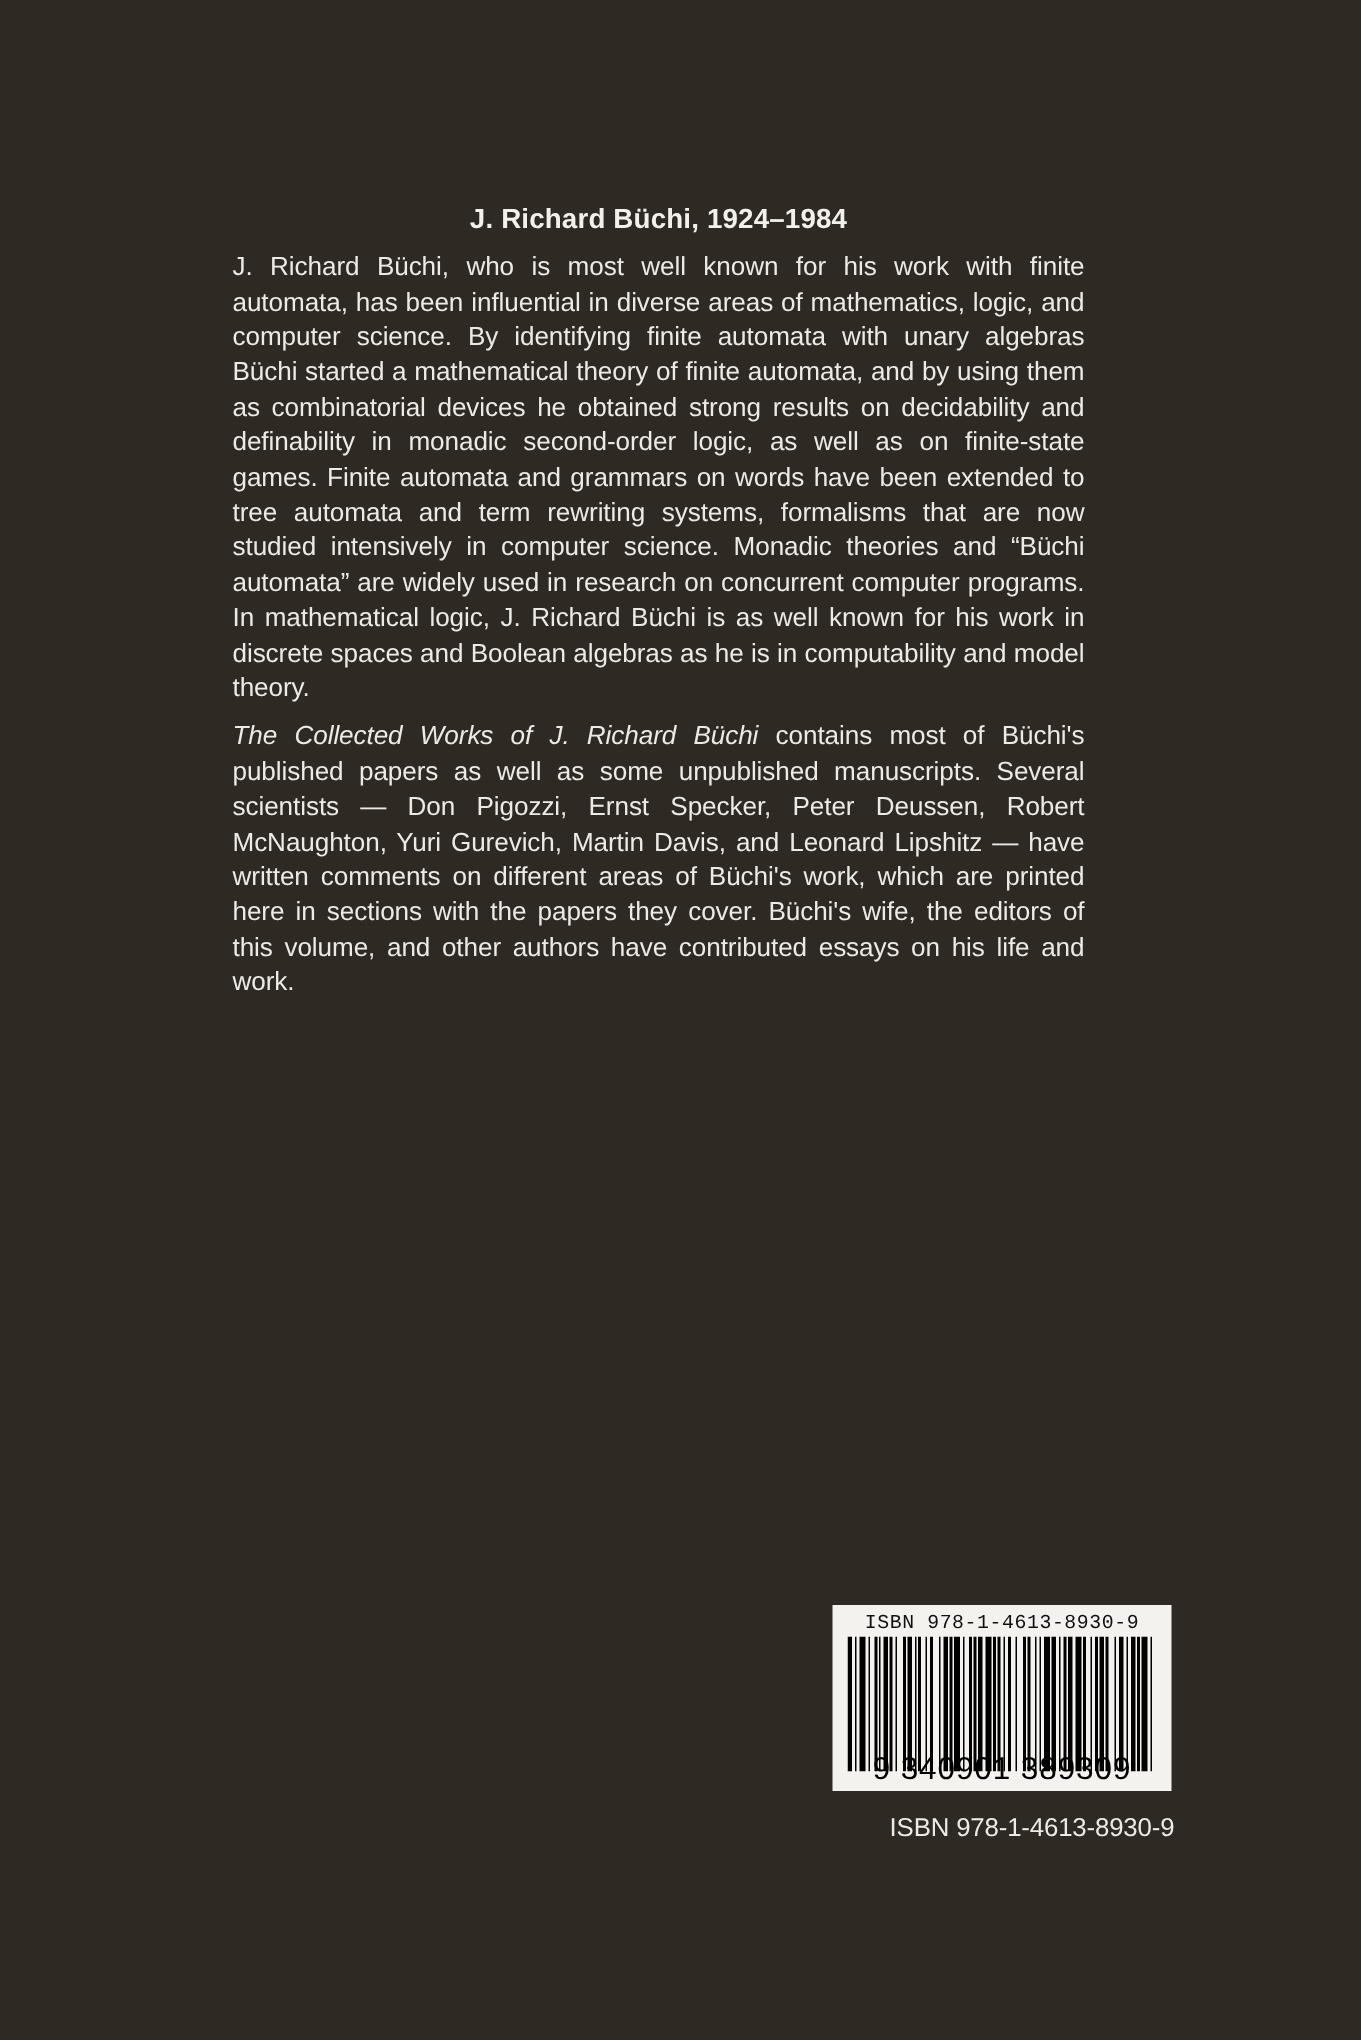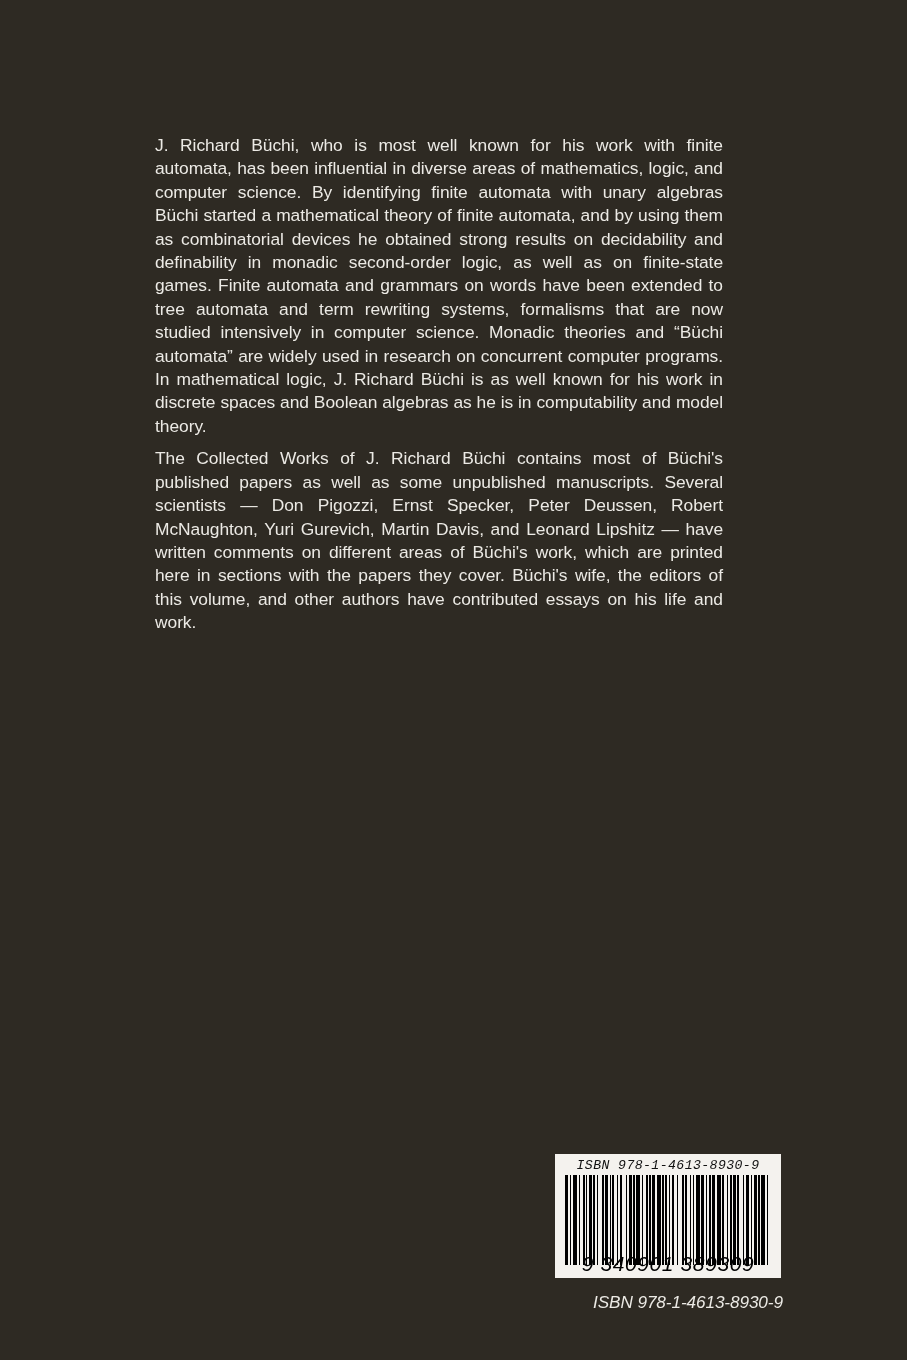--- a/index.html
+++ b/index.html
@@ -49,29 +49,29 @@
     margin: 0;
     letter-spacing: -0.05px;
     word-spacing: 0.1px;
   }
 
   .para + .para {
     margin-top: 9px;
   }
 
   .para .booktitle {
+    font-style: italic;
   }
 
   
   .barcode-block {
     position: absolute;
     left: 555px;
-    top: 1154px;
+    top: 1070px;
     width: 266px;
-    font-style: italic;
   }
 
   .barcode-label {
     background: #f4f2ee;
     width: 226px;
     height: 124px;
     box-sizing: border-box;
     padding: 5px 8px 4px 8px;
     display: flex;
     flex-direction: column;
@@ -125,20 +125,21 @@
     letter-spacing: -0.1px;
     white-space: nowrap;
   }
 </style>
 </head>
 <body>
 
 <div class="cover">
 
   <div class="blurb">
+    <h1 class="blurb-title">J. Richard Büchi, 1924–1984</h1>
 
     <p class="para">J. Richard Büchi, who is most well known for his work with finite automata, has been influential in diverse areas of mathematics, logic, and computer science. By identifying finite automata with unary algebras Büchi started a mathematical theory of finite automata, and by using them as combinatorial devices he obtained strong results on decidability and definability in monadic second-order logic, as well as on finite-state games. Finite automata and grammars on words have been extended to tree automata and term rewriting systems, formalisms that are now studied intensively in computer science. Monadic theories and “Büchi automata” are widely used in research on concurrent computer programs. In mathematical logic, J. Richard Büchi is as well known for his work in discrete spaces and Boolean algebras as he is in computability and model theory.</p>
 
     <p class="para"><span class="booktitle">The Collected Works of J. Richard Büchi</span><span> contains most of Büchi's published papers as well as some unpublished manuscripts. Several scientists — Don Pigozzi, Ernst Specker, Peter Deussen, Robert McNaughton, Yuri Gurevich, Martin Davis, and Leonard Lipshitz — have written comments on different areas of Büchi's work, which are printed here in sections with the papers they cover. Büchi's wife, the editors of this volume, and other authors have contributed essays on his life and work.</span></p>
   </div>
 
   <div class="barcode-block">
     <div class="barcode-label">
       <div class="barcode-isbn-top">ISBN 978-1-4613-8930-9</div>
       <div class="bars">

